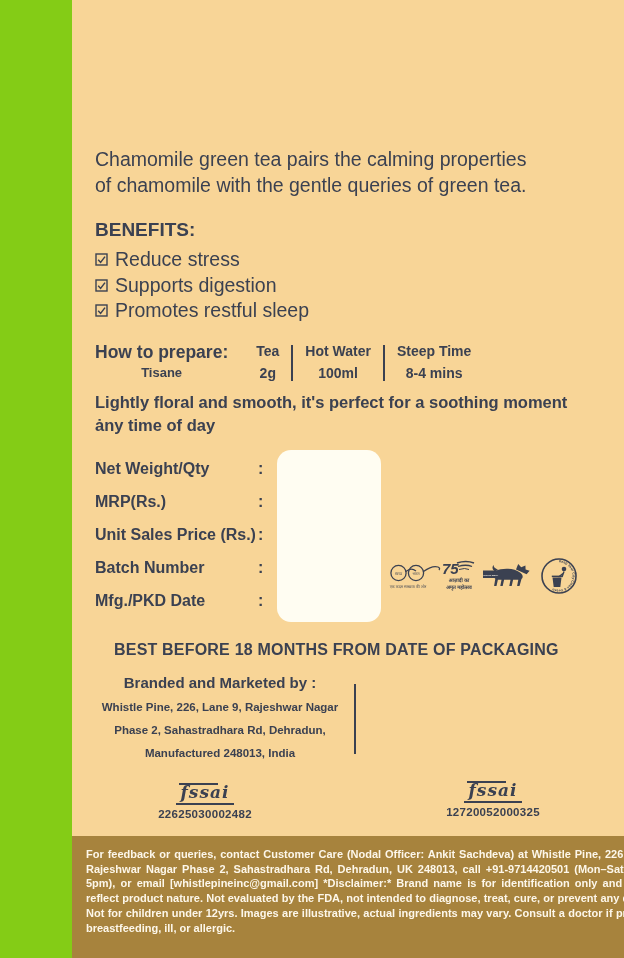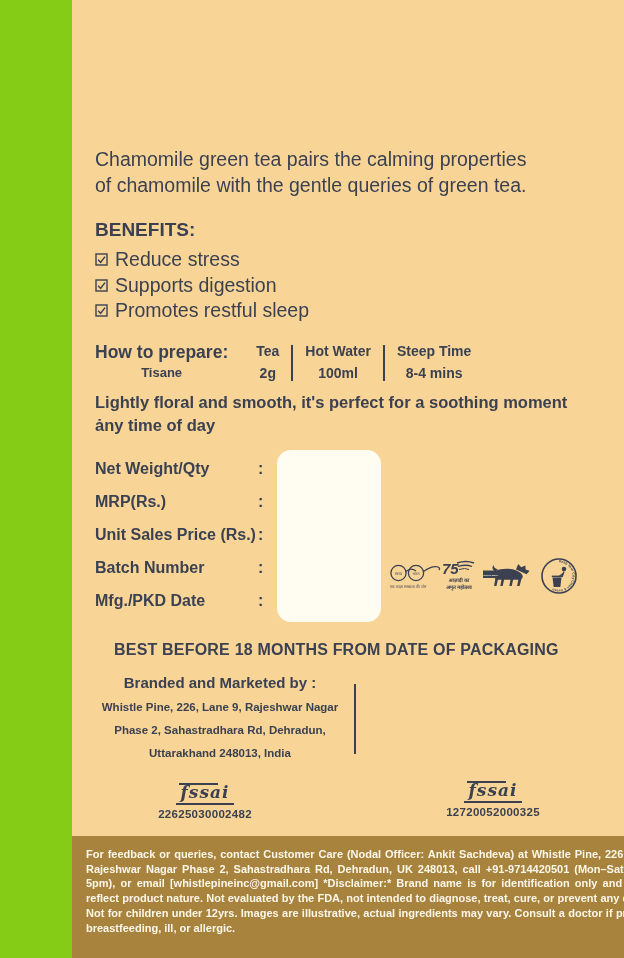--- a/index.html
+++ b/index.html
@@ -195,21 +195,21 @@
     </svg>
   </div>
 
   <div class="best-before">BEST BEFORE 18 MONTHS FROM DATE OF PACKAGING</div>
 
   <div class="by-section">
     <div class="by-col">
       <div class="by-heading">Branded and Marketed by :</div>
       <div class="by-line">Whistle Pine, 226, Lane 9, Rajeshwar Nagar</div>
       <div class="by-line">Phase 2, Sahastradhara Rd, Dehradun,</div>
-      <div class="by-line">Uttarakhand 248013, India</div>
+      <div class="by-line">Manufactured 248013, India</div>
     </div>
     <div class="by-divider"></div>
   </div>
 
   <div class="fssai-block fssai-left">
     <span class="fssai-logo">fssai</span>
     <div class="fssai-number">22625030002482</div>
   </div>
   <div class="fssai-block fssai-right">
     <span class="fssai-logo">fssai</span>

